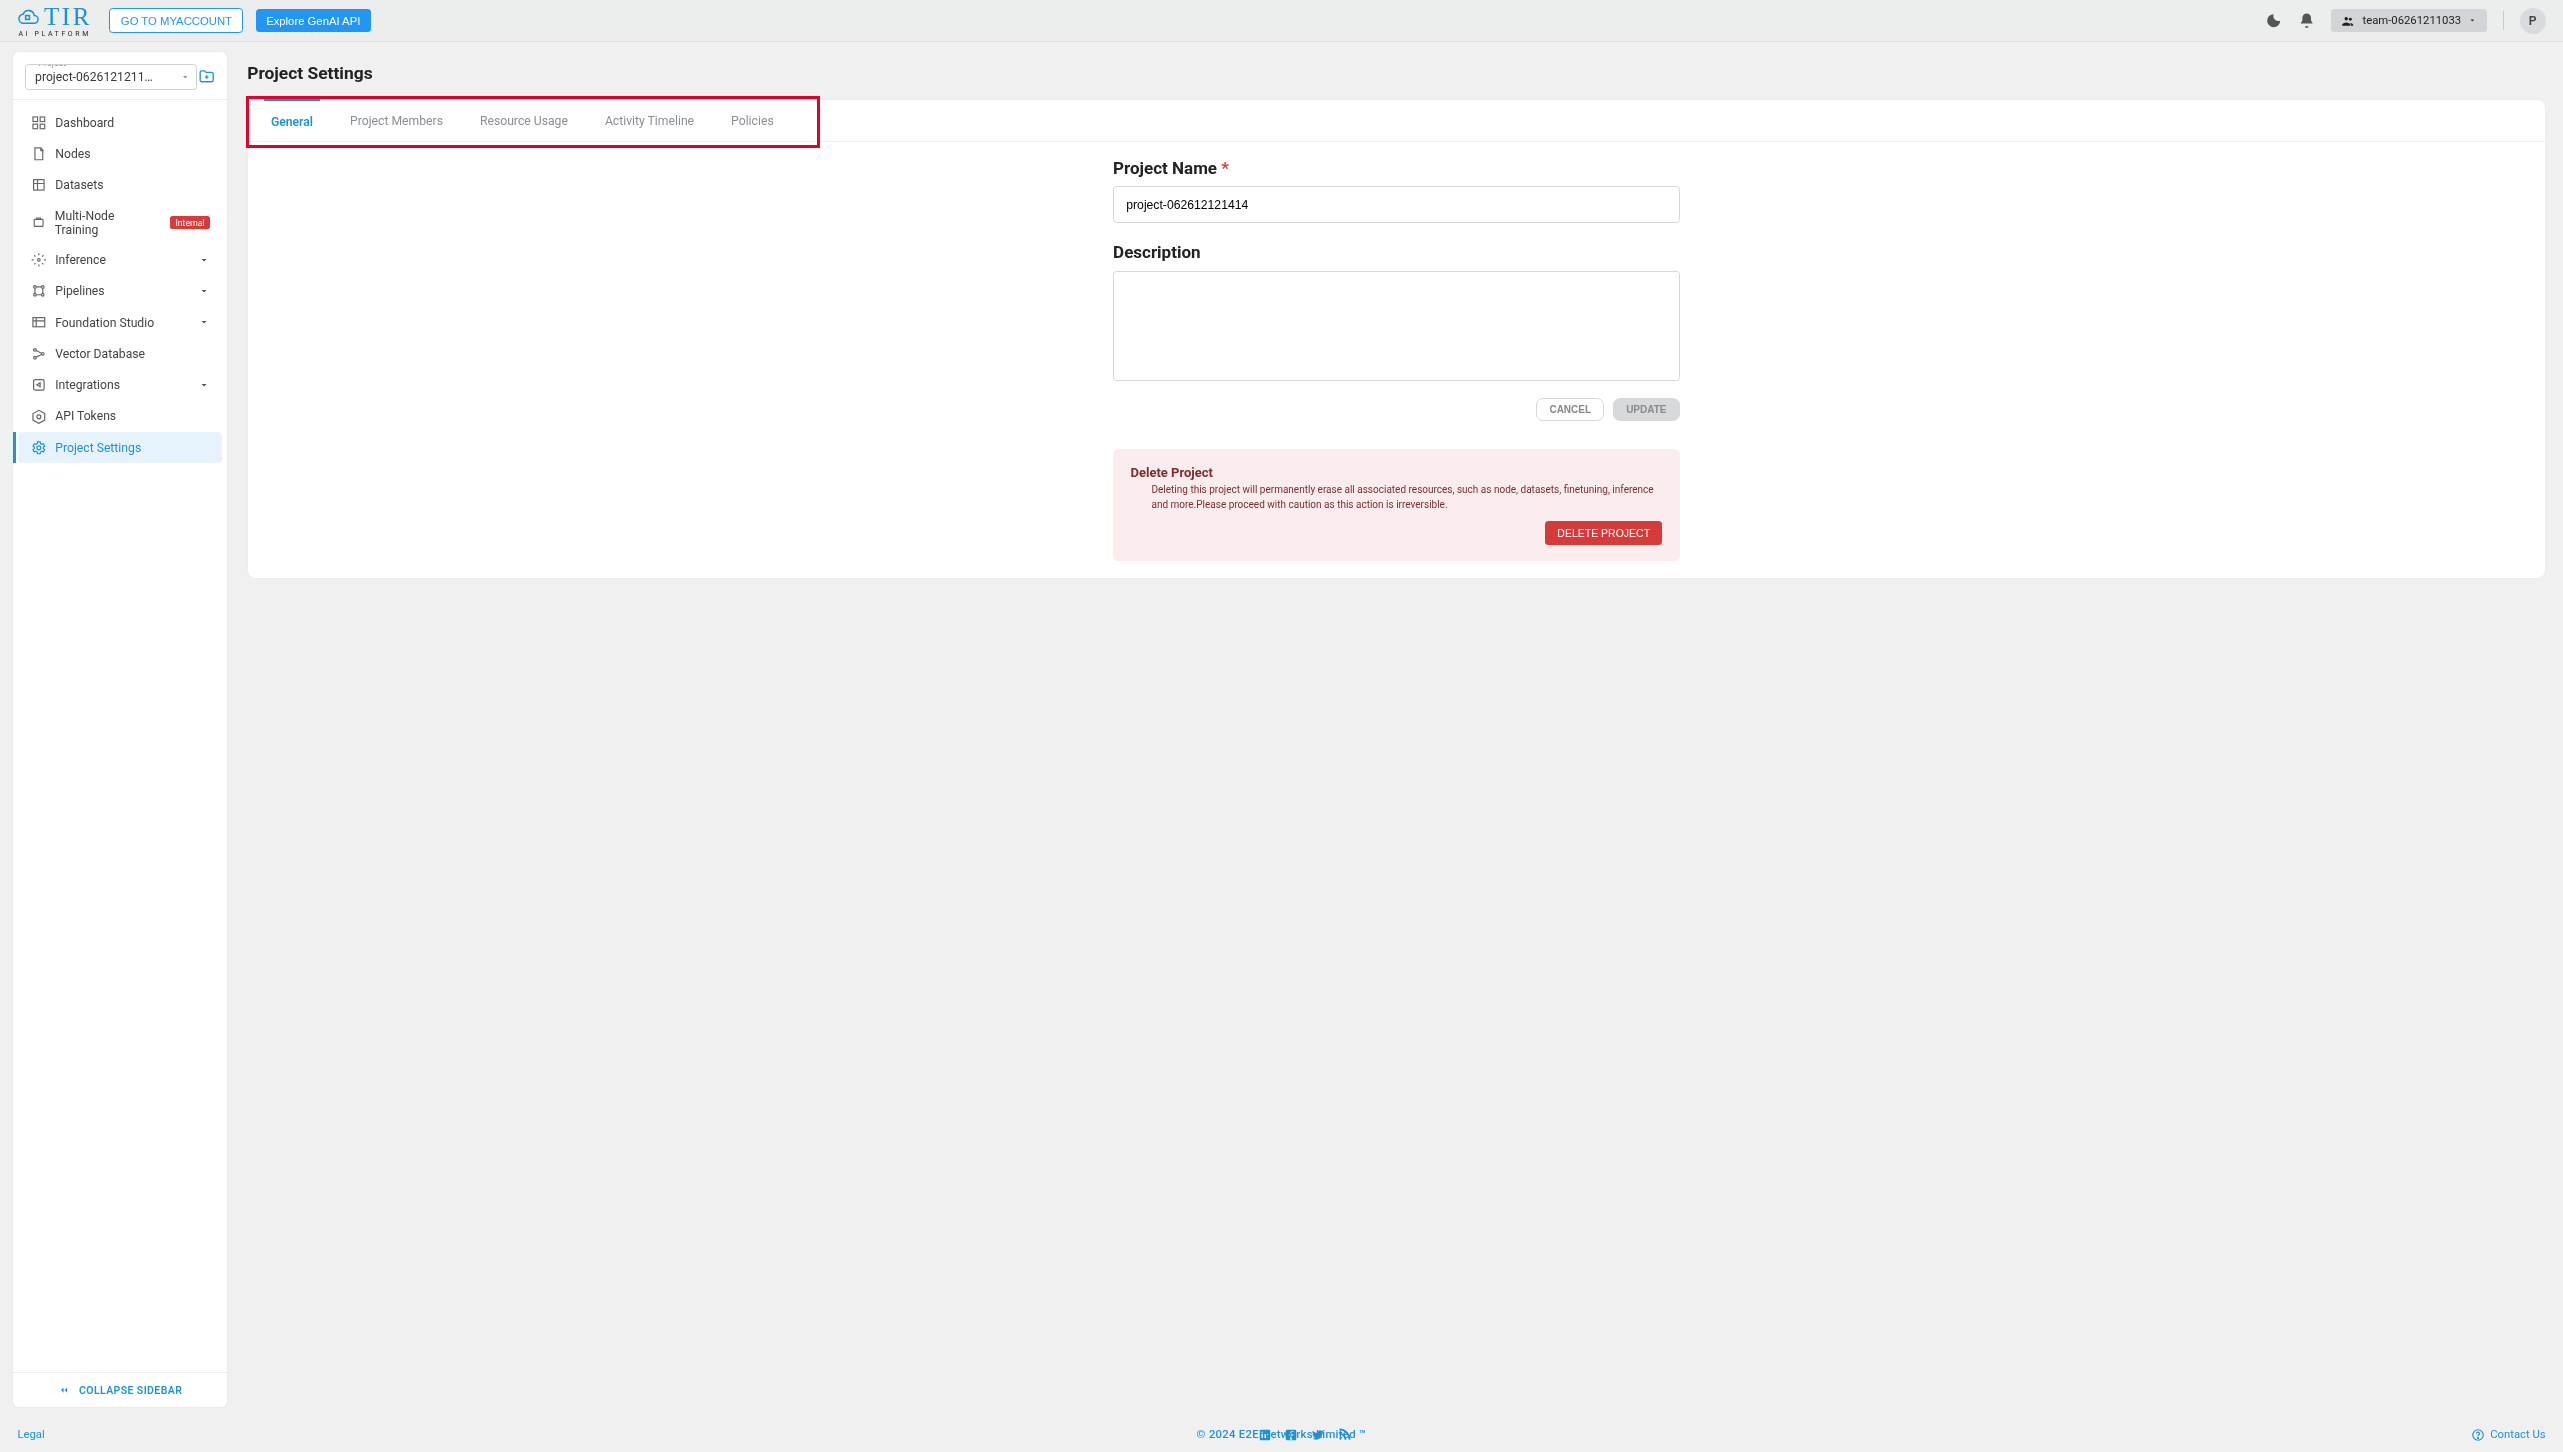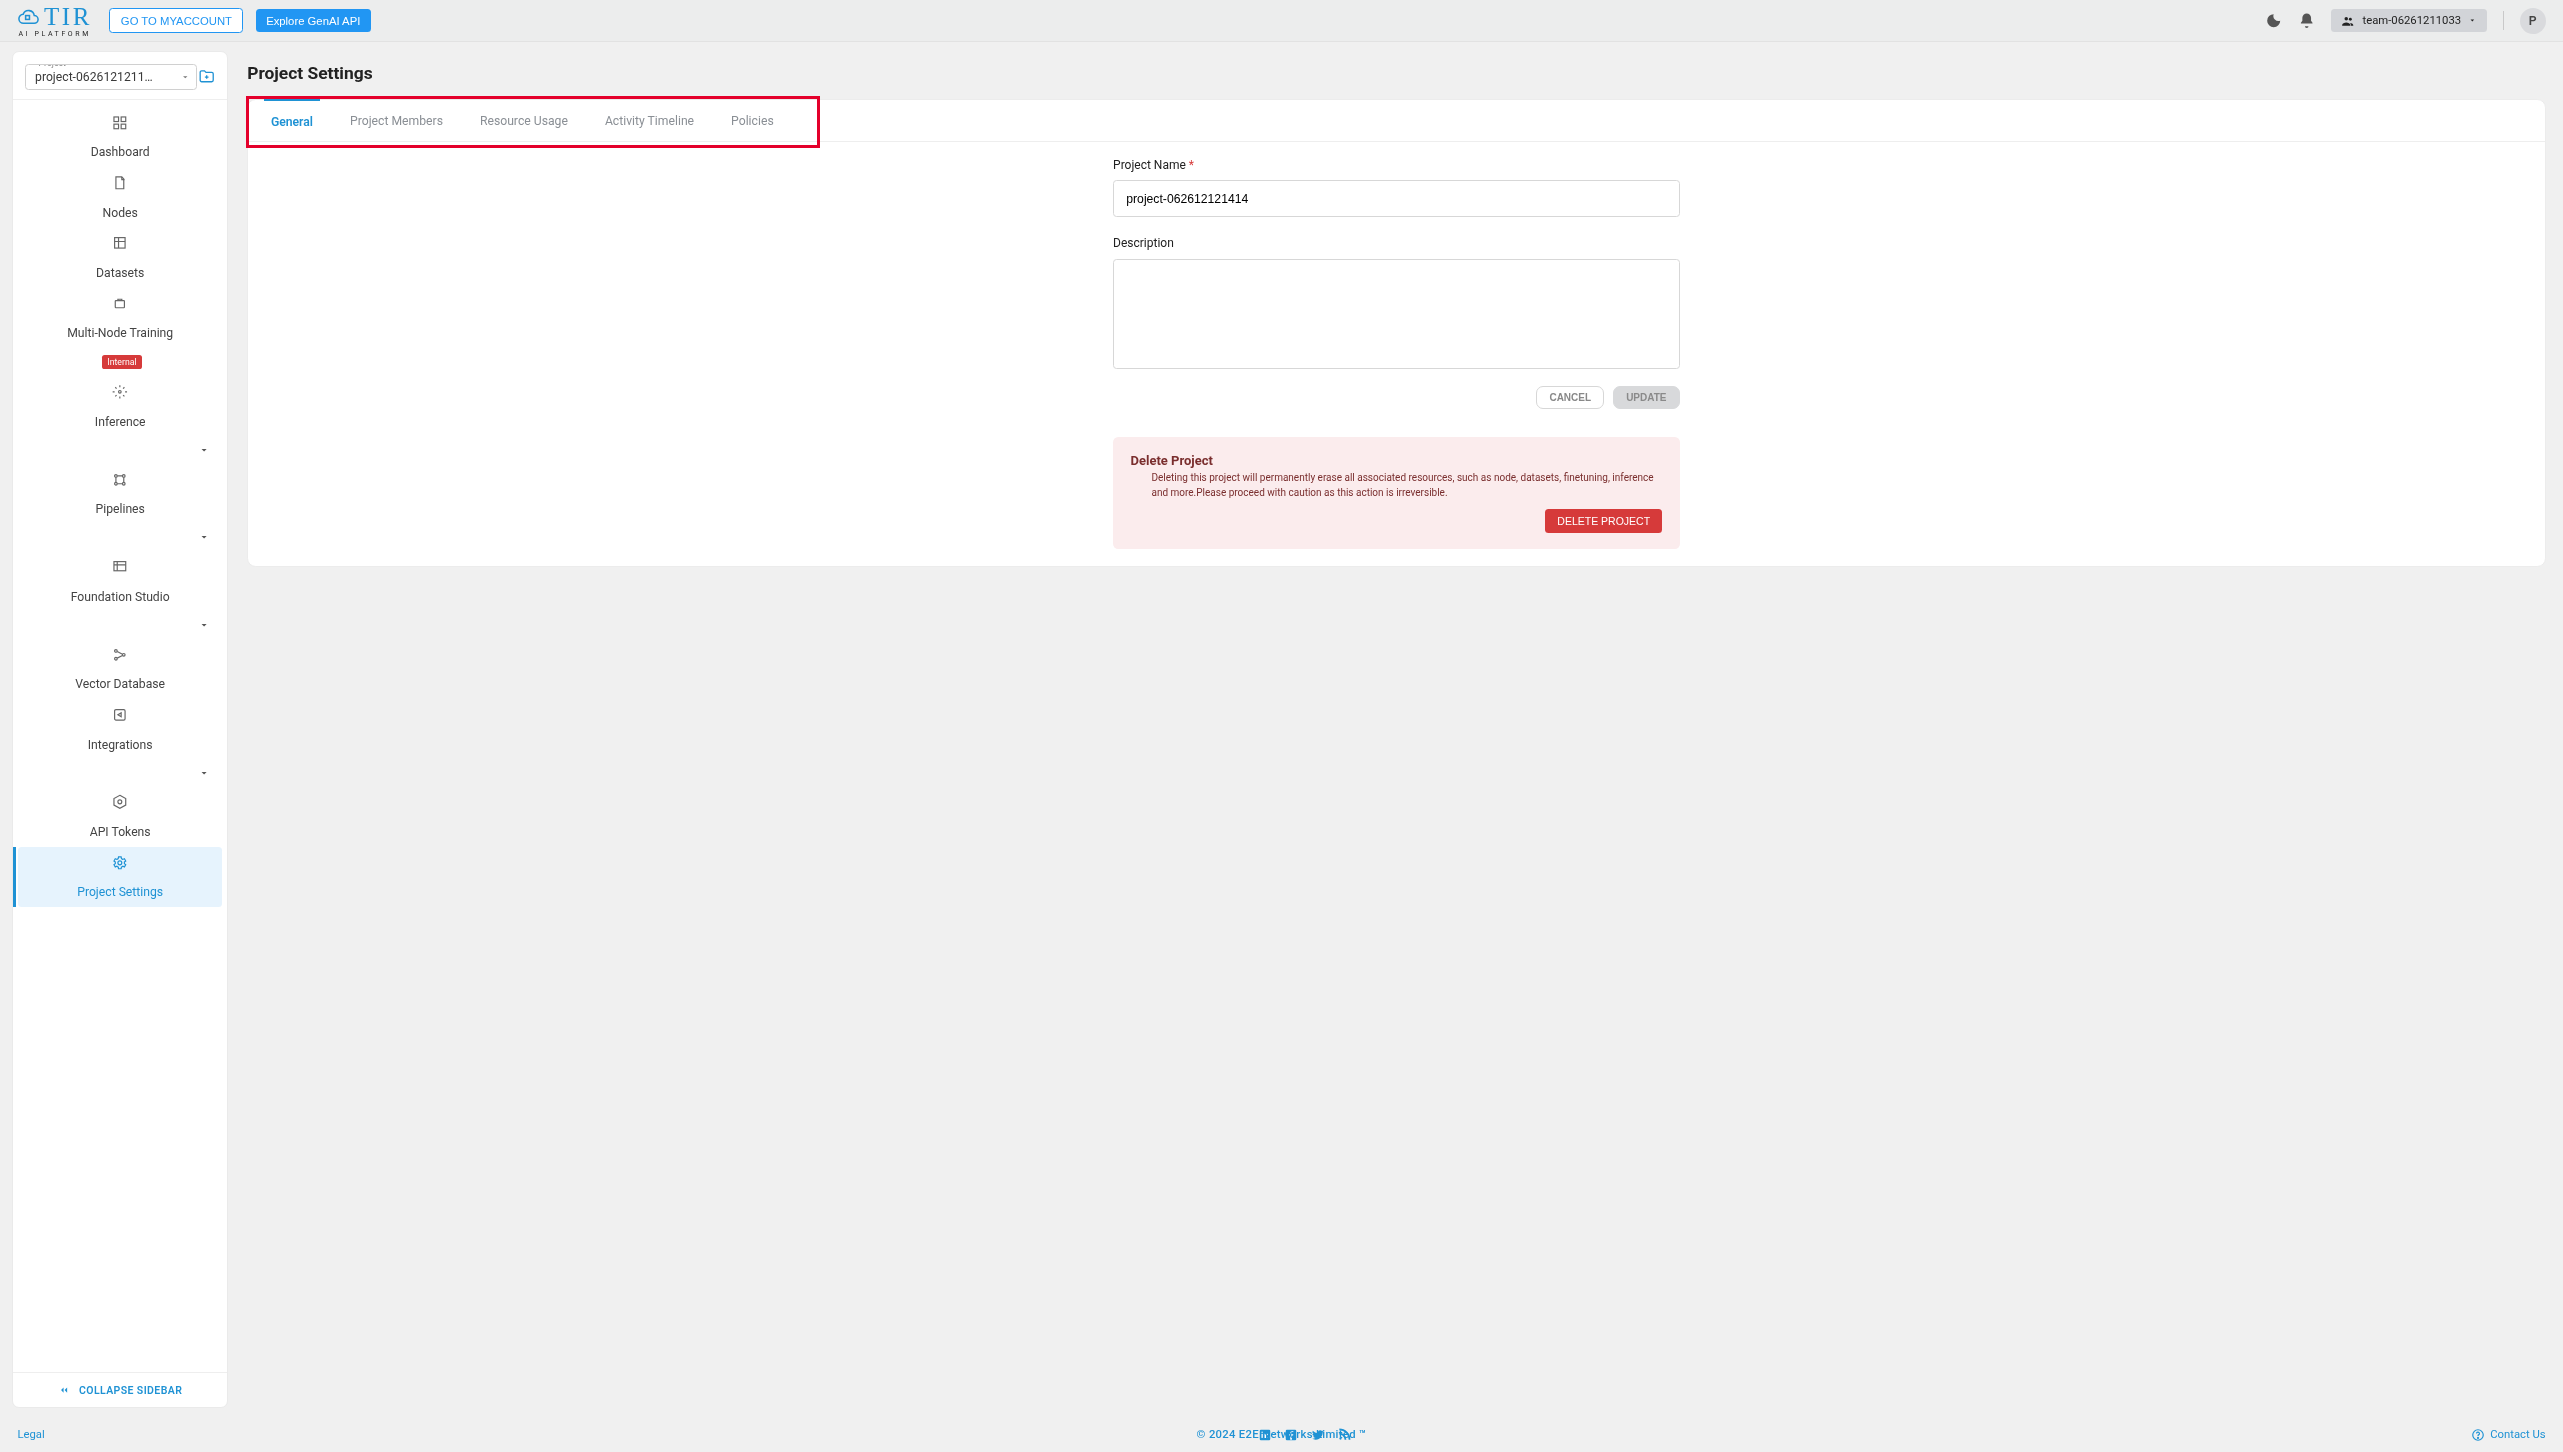--- a/index.html
+++ b/index.html
@@ -26,21 +26,21 @@
 
     
     .side-wrap { display:flex; flex-direction:column; width:216px; background:#fff; border:0.9px solid #eaeaea; border-radius:7px; margin:8.7px 0 8.7px 12.2px; }
     .proj-switch { padding:12.2px 12.2px 8.7px; border-bottom:0.9px solid #eeeeee; display:flex; align-items:center; gap:1px; position:relative; }
     .proj-box { flex:1; border:0.9px solid #d0d0d0; border-radius:3.5px; padding:5.2px 24.4px 5.2px 8.7px; position:relative; font-size:12.2px; overflow:hidden; text-overflow:ellipsis; white-space:nowrap; }
     .proj-label { position:absolute; top:-7px; left:8.7px; font-size:8.7px; background:#fff; padding:0 3.5px; color:#888; }
     .chev { position:absolute; right:5.2px; top:50%; transform:translateY(-50%); color:#777; }
     .folder-ico { color:#1f92d4; }
 
     .nav { flex:1; padding:7px 5.2px; overflow-y:auto; }
-    .nav-item { display:flex; align-items:center; gap:15px; padding:7.8px 12.2px; color:#444; cursor:pointer; border-radius:3.5px; font-size:12.2px; position:relative;flex-direction:column; }
+    .nav-item { display:flex; align-items:center; gap:9px; padding:7.8px 12.2px; color:#444; cursor:pointer; border-radius:3.5px; font-size:12.2px; position:relative; }
     .nav-item .nico { width:15.7px; height:15.7px; color:#666; }
     .nav-item .exp  { margin-left:auto; color:#555; }
     .nav-item.active { background:#e6f3fd; color:#1f92d4; }
     .nav-item.active .nico { color:#1f92d4; }
     .nav-item.active::before { content:""; position:absolute; left:-5.2px; top:0; bottom:0; width:2.6px; background:#1f92d4; }
     .badge { background:#d63a3a; color:#fff; font-size:8.7px; padding:1.7px 5.2px; border-radius:2.6px; margin-left:3.5px; }
 
     .collapse { border-top:0.9px solid #eee; display:flex; align-items:center; justify-content:center; gap:8.7px; padding:10.5px; color:#1f92d4; font-size:10.5px; letter-spacing:0.4px; font-weight:600; cursor:pointer; }
 
     
@@ -52,21 +52,21 @@
 
     .card { background:#fff; border:0.9px solid #ececec; border-radius:8.7px; margin-top:15.7px; }
     .tabs { display:flex; gap:23px; padding:0 15.7px; border-bottom:0.9px solid #eee; position:relative; }
     .tab  { padding:14px 7px 12.2px; color:#8a8f95; font-size:12.2px; cursor:pointer; }
     .tab.active { color:#1f92d4; font-weight:600; border-top:2.6px solid #1f92d4; margin-top:-0.9px; }
 
     
     .hl { position:absolute; left:-2.6px; top:-3.5px; width:574px; height:52px; border:3.5px solid #e4002b; pointer-events:none; z-index:5; }
 
     .form-area { max-width:584px; margin:15.7px auto 0; padding:0 8.7px 17.4px; }
-    .flabel { font-size:12px; font-weight:400; color:#222; margin-top:3.5px; }
+    .flabel { font-size:17px; font-weight:700; color:#222; margin-top:3.5px; }
     .req { color:#d63a3a; }
     .tin  { width:100%; border:0.9px solid #d7d7d7; border-radius:3.5px; padding:10.5px 12.2px; font-size:12.2px; margin-top:8.7px; }
     .tarea{ width:100%; height:110px; border:0.9px solid #d7d7d7; border-radius:3.5px; padding:8.7px 10.5px; font-size:12.2px; margin-top:8.7px; resize:none; }
     .form-actions { display:flex; justify-content:flex-end; gap:8.7px; margin-top:14px; }
     .gbtn { border:0.9px solid #d7d7d7; background:#fff; color:#888; font-size:10px; padding:5.2px 12.2px; border-radius:7px;font-weight:bold; }
     .gbtn.filled { background:#d8d9db; border:0.9px solid #d8d9db; color:#8a8a8a; }
 
     .danger { background:#fbeced; border-radius:5.2px; padding:15.7px 17.4px; margin-top:28px; color:#7a2e2e; }
     .danger h4 { font-size:13px; font-weight:700; margin-bottom:3.5px; }
     .danger p { font-size:10px; line-height:1.45;margin-left:21px; }

